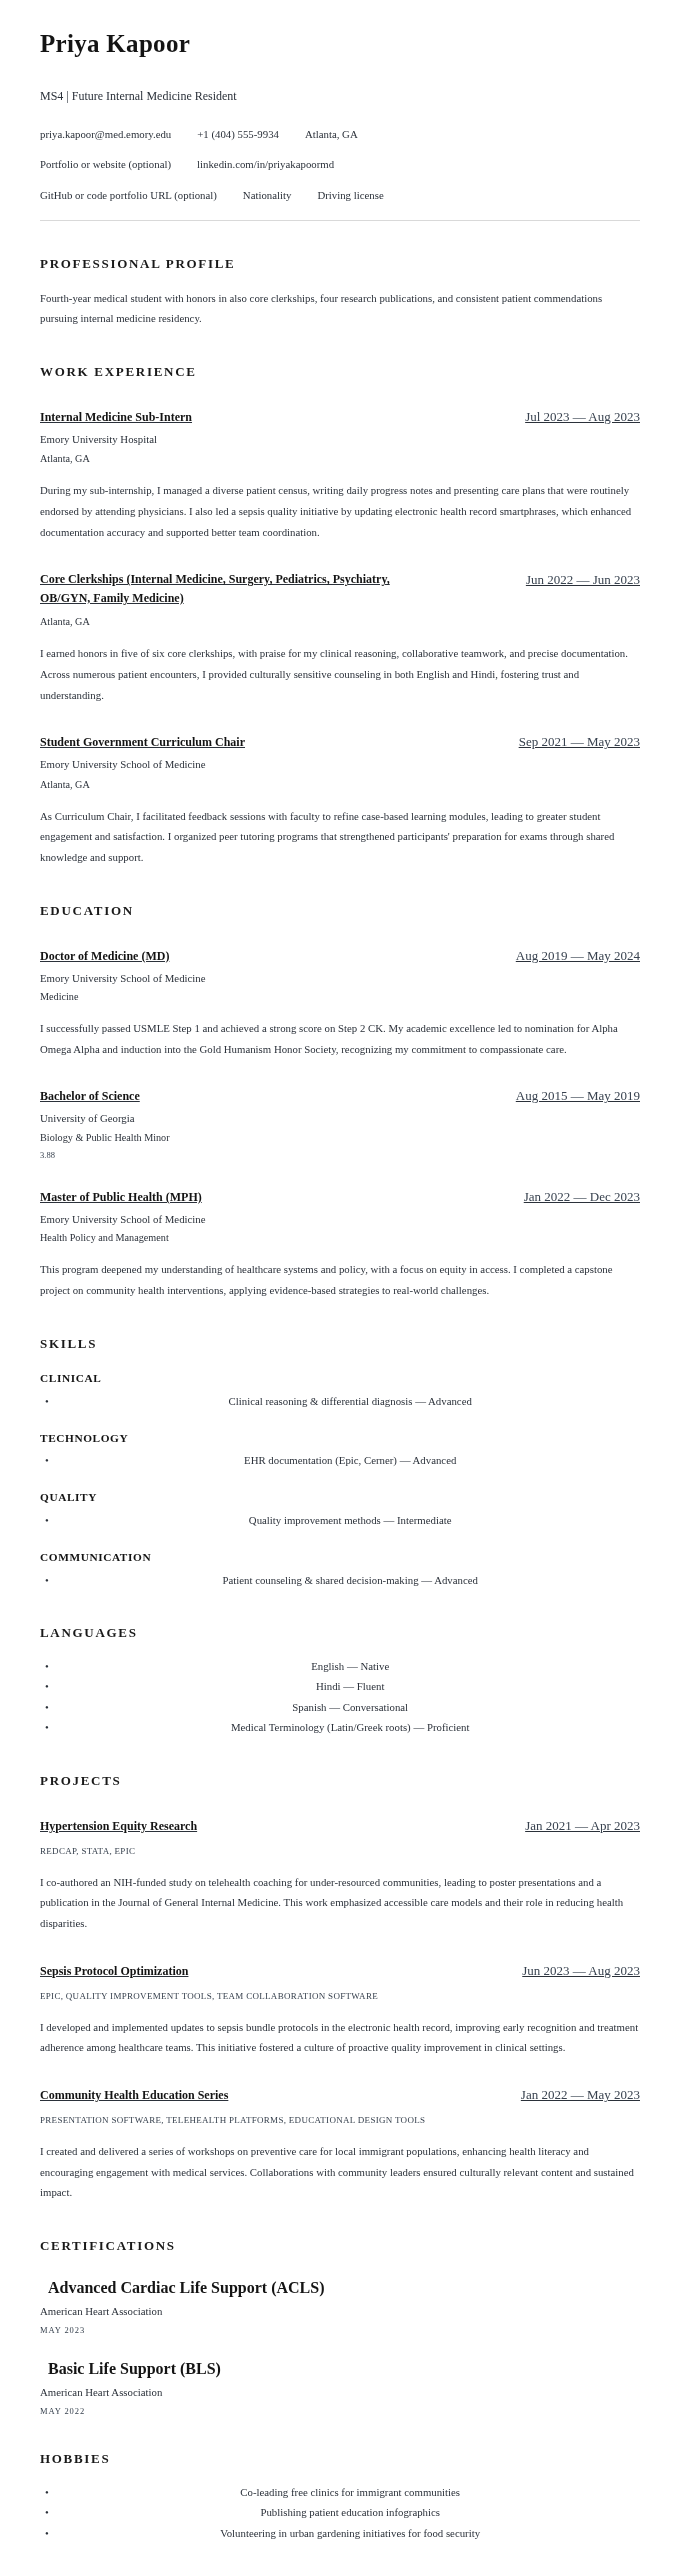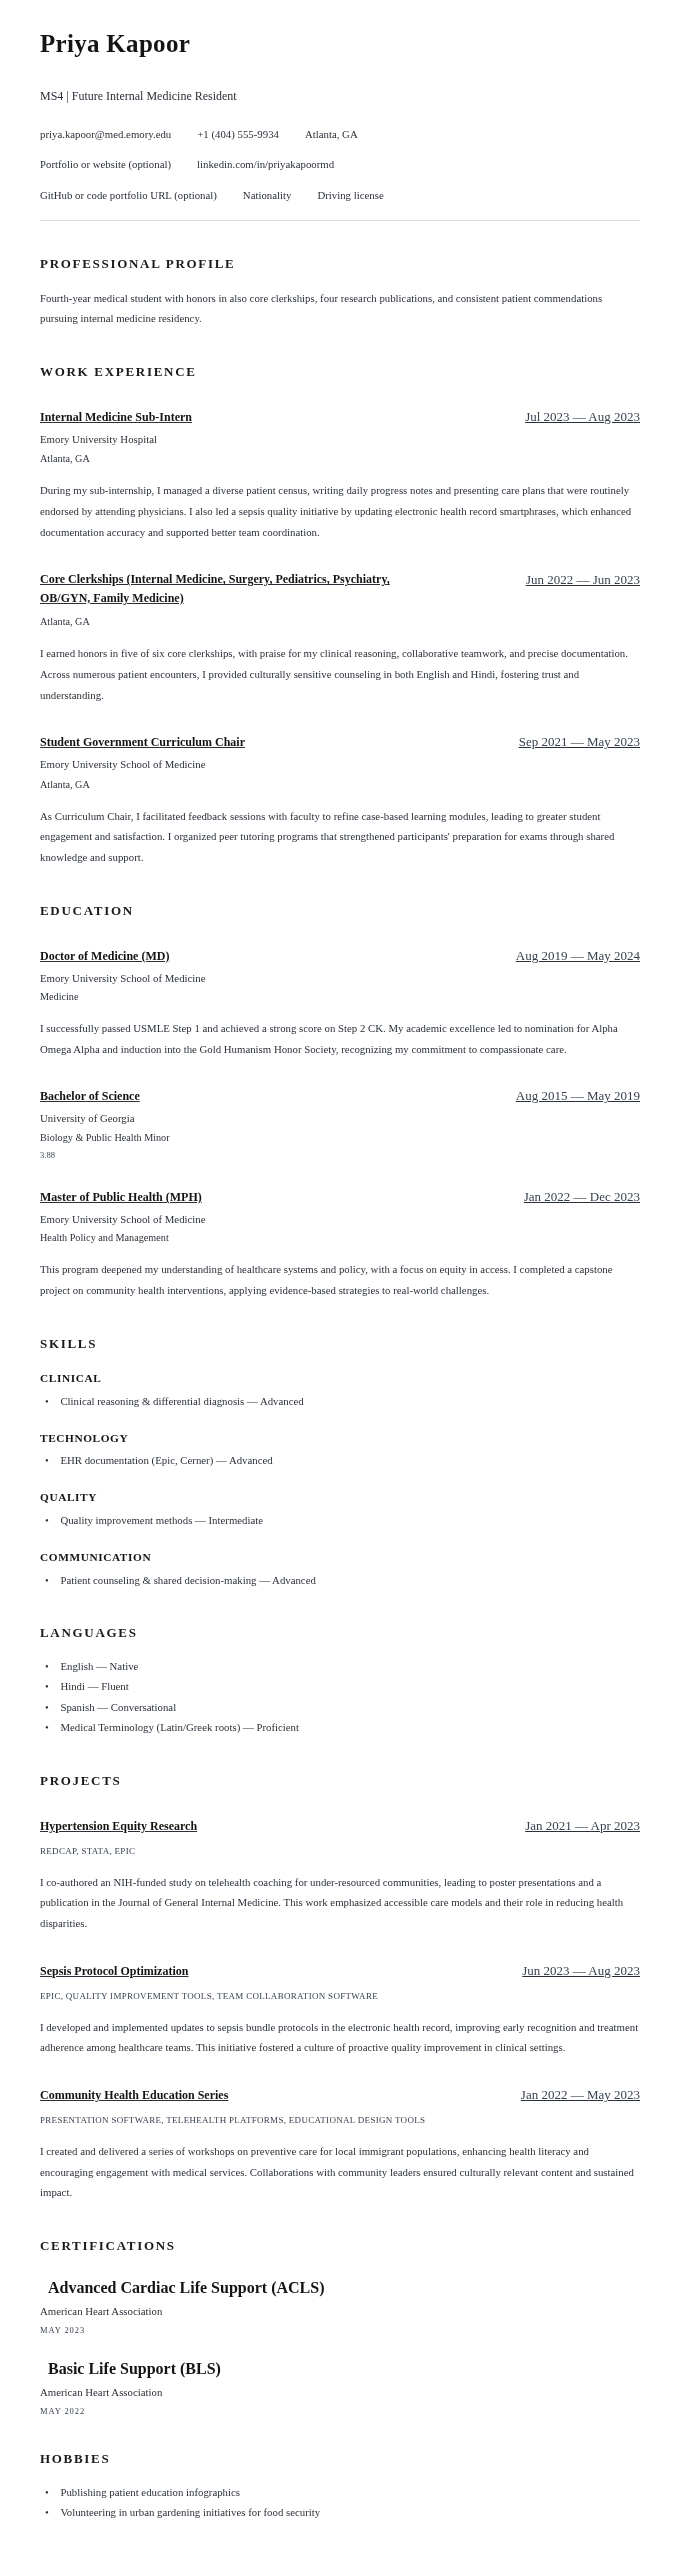--- a/index.html
+++ b/index.html
@@ -100,20 +100,21 @@
     list-style: none;
     margin: 6.8px 0 0 0;
     padding: 0;
     font-size: 10.8px;
   }
   ul.bullets li {
     position: relative;
     padding-left: 20.4px;
     line-height: 1.9;
     color: #2b313a;
+    text-align: center;
   }
   ul.bullets li::before {
     content: "\2022";
     position: absolute;
     left: 5.1px;
     top: 0;
   }
 
   
   .cert { margin-top: 25px; }
@@ -306,19 +307,20 @@
     <div class="cert">
       <h3 class="cert-name">Basic Life Support (BLS)</h3>
       <div class="cert-issuer">American Heart Association</div>
       <div class="cert-date">MAY 2022</div>
     </div>
   </section>
 
   <section class="section">
     <h2 class="section-heading">HOBBIES</h2>
     <ul class="bullets" style="margin-top:14.7px;">
+      <li>Co-leading free clinics for immigrant communities</li>
       <li>Publishing patient education infographics</li>
       <li>Volunteering in urban gardening initiatives for food security</li>
     </ul>
   </section>
 
 </div>
 
 
 </body></html>

